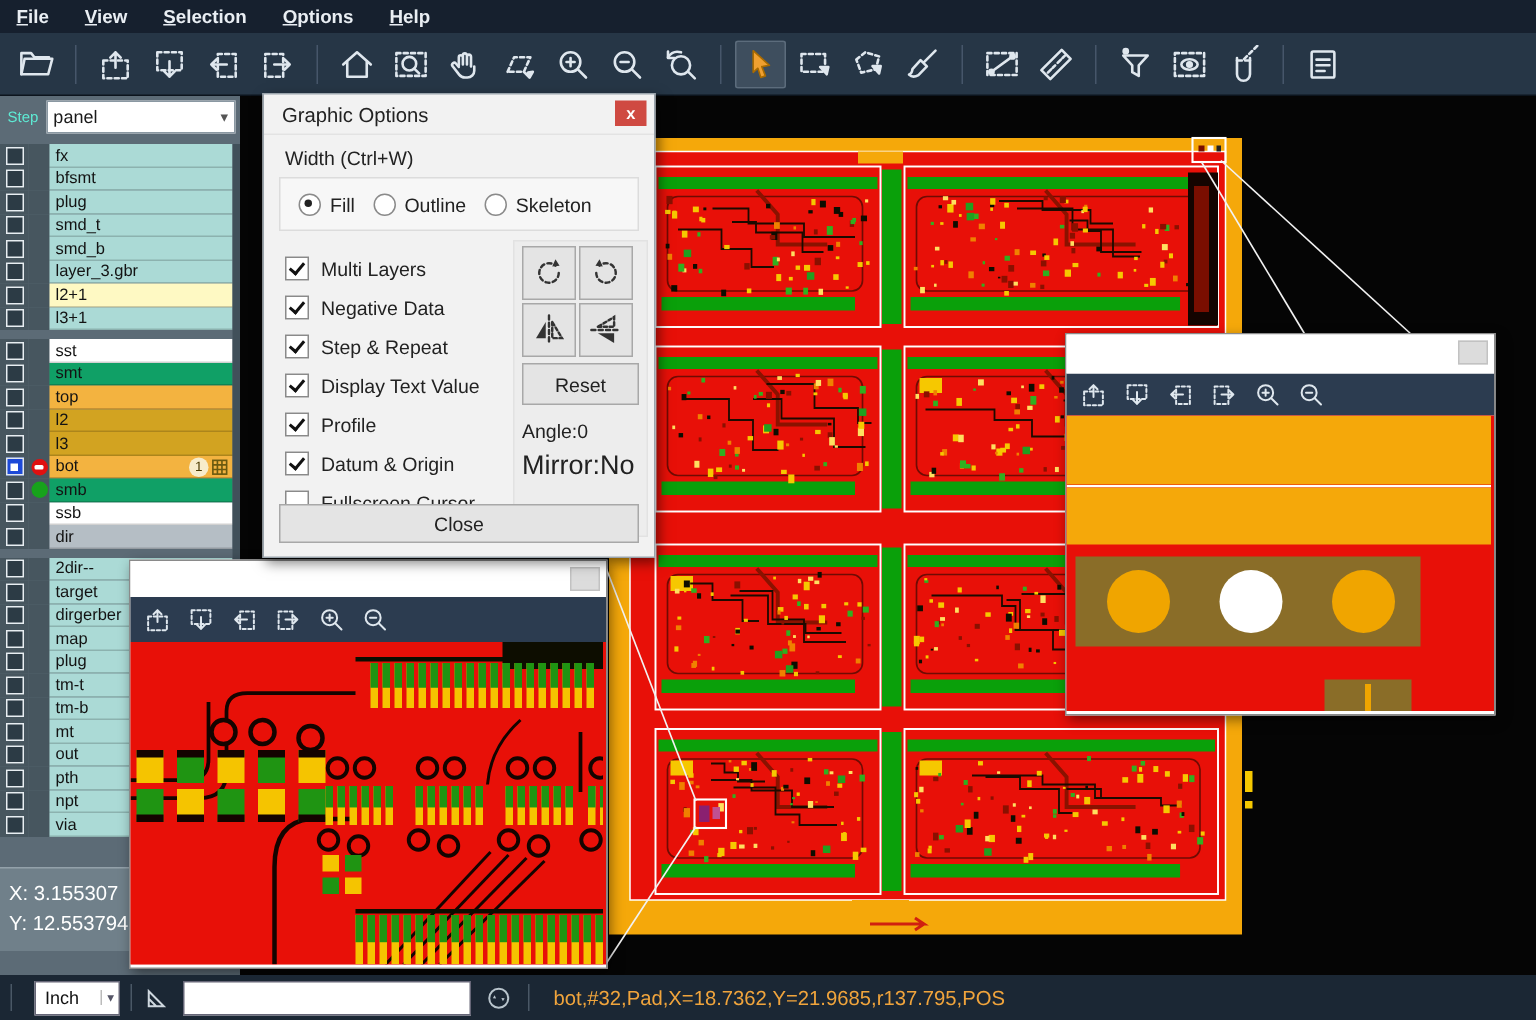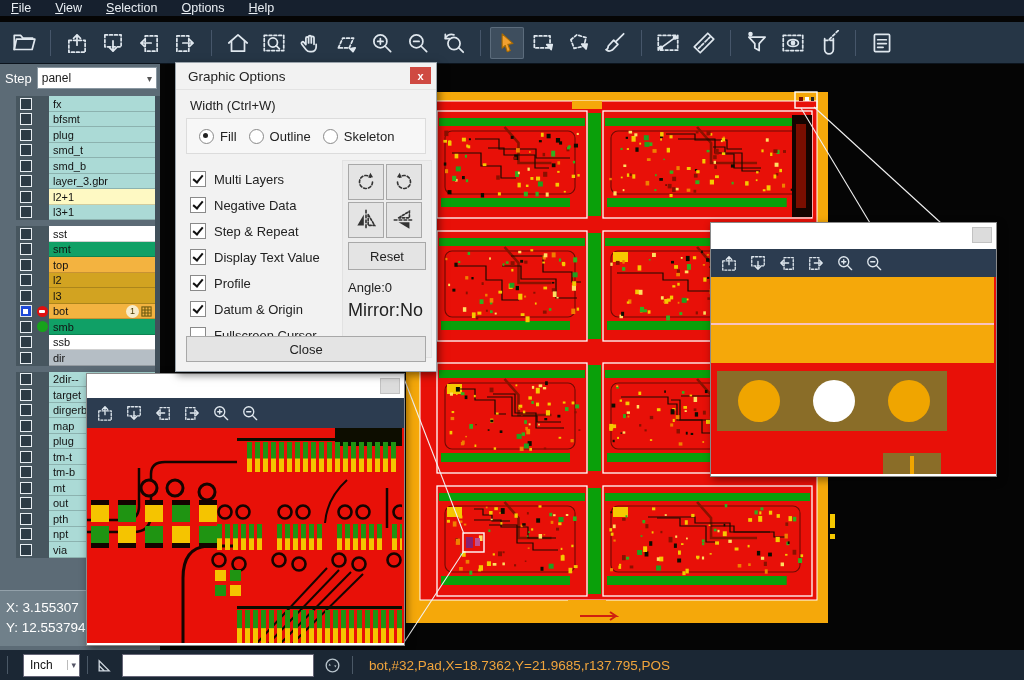--- a/index.html
+++ b/index.html
@@ -1,55 +1,55 @@
 <!DOCTYPE html>
 <html><head>
 <meta charset="utf-8">
 <style>
   html,body{margin:0;padding:0;background:#222;}
   .app{position:relative;width:1024px;height:680px;overflow:hidden;
        font-family:"Liberation Sans",sans-serif;background:#050505;user-select:none;}
   
-  .menubar{position:absolute;left:0;top:0;width:1024px;height:16px;background:#16202e;
-           display:flex;align-items:center;gap:2px;z-index:15;}
+  .menubar{position:absolute;left:0;top:0;width:1024px;height:22px;background:#16202e;
+           display:flex;align-items:center;gap:2px;z-index:15;font-weight:bold;}
   .menu-item{color:#e9eef3;font-size:12.5px;padding:2px 11px;cursor:default;}
   .menu-item u{text-decoration:underline;}
   
   .toolbar{position:absolute;left:0;top:22px;width:1024px;height:42px;background:#263646;
            border-bottom:1px solid #0c141d;display:flex;align-items:center;z-index:15;padding-left:6px;box-sizing:border-box;}
   .tbtn{width:34px;height:32px;display:flex;align-items:center;justify-content:center;border-radius:2px;margin:0 1px;}
   .tbtn.sel{background:#3e4e5e;box-shadow:inset 0 0 0 1px #5c6c7c;}
   .tsep{width:1px;height:26px;background:#46566a;margin:0 8px;}
   .tbtn svg{display:block;}
   
   .leftpanel{position:absolute;left:0;top:64px;width:160px;height:586px;background:#5c6b76;z-index:10;}
   .step-row{height:28px;display:flex;align-items:center;padding:0 3px;gap:5px;}
-  .step-label{color:#ffffff;font-size:13px;padding-left:2px;}
+  .step-label{color:#5eead4;font-size:10px;padding-left:2px;}
   .step-select{flex:1;height:20px;background:#fff;border:1px solid #8a98a2;display:flex;align-items:center;justify-content:space-between;padding:0 4px;font-size:12px;color:#1a1a1a;}
   .step-select .chev{font-size:10px;color:#555;}
   .layers{position:absolute;top:32px;left:0;right:0;}
   .lgroup{margin-bottom:6px;}
-  .lrow{height:15.5px;display:flex;align-items:stretch;padding-left:16px;}
+  .lrow{height:15.5px;display:flex;align-items:stretch;}
   .lrow .cbcell{width:19px;background:#47565f;display:flex;align-items:center;justify-content:center;}
   .lrow .cb{width:10px;height:10px;border:1.5px solid #e8eef2;background:#2c3b45;}
   .lrow .cb.on{border-color:#dfe6ec;background:#1d49d8;position:relative;}
   .lrow .cb.on::after{content:"";position:absolute;left:2.5px;top:2.5px;width:5px;height:5px;background:#fff;}
   .lrow .indcell{width:14px;background:#47565f;display:flex;align-items:center;justify-content:center;}
   .dot{width:11px;height:11px;border-radius:50%;position:relative;}
   .dot.red{background:#e01010;}
   .dot.red::after{content:"";position:absolute;left:2.5px;top:4px;width:6px;height:3px;background:#fff;border-radius:1px;}
   .dot.green{background:#17a21b;}
   .lrow .name{flex:1;font-size:11px;color:#131313;padding:1px 0 0 4px;border-bottom:1px solid rgba(0,0,0,.18);
               display:flex;align-items:center;margin-right:5px;}
   .lrow .name .nm{flex:1;}
   .badge{width:13px;height:13px;border-radius:50%;background:#f7eccb;color:#4a3a00;font-size:9px;
          display:flex;align-items:center;justify-content:center;margin-right:2px;}
   .gridic{margin-right:3px;display:flex;}
   .lp-edge{position:absolute;top:32px;bottom:64px;right:0;width:5px;background:#41505a;}
-  .xy{position:absolute;left:0;bottom:4px;width:160px;height:56px;background:#70808a;border-top:1px solid #93a1aa;
+  .xy{position:absolute;left:0;bottom:16px;width:160px;height:56px;background:#70808a;border-top:1px solid #93a1aa;
       color:#fff;font-size:13.5px;padding:7px 0 0 6px;box-sizing:border-box;line-height:20px;}
   
   .canvas{position:absolute;left:160px;top:64px;width:864px;height:586px;background:#050505;z-index:1;}
   
   .dialog{position:absolute;left:175px;top:62px;width:260px;height:308px;background:#f2f2f2;
           border:1px solid #9aa4ac;box-shadow:2px 3px 8px rgba(0,0,0,.5);z-index:30;font-size:13px;color:#222;}
   .dlg-title{height:26px;display:flex;align-items:center;padding-left:12px;font-size:13.5px;color:#222;
              border-bottom:1px solid #e3e3e3;}
   .dlg-close{position:absolute;right:5px;top:4px;width:21px;height:17px;background:#cf4a42;color:#fff;
              font-size:11px;display:flex;align-items:center;justify-content:center;font-weight:bold;}

